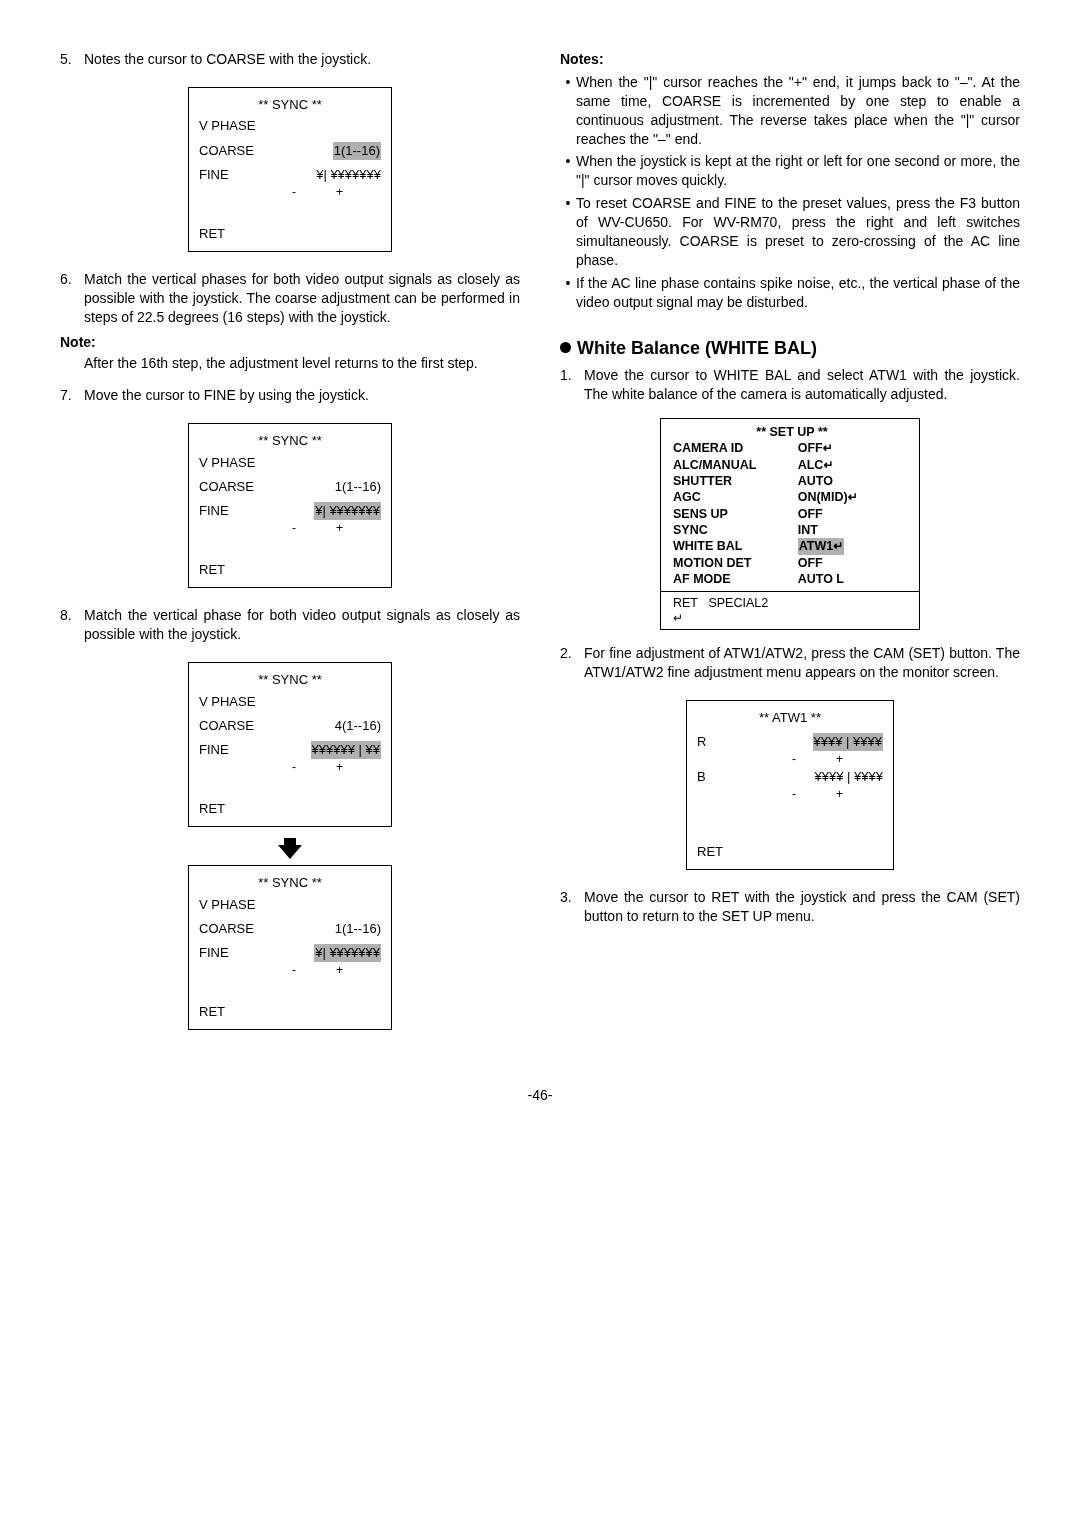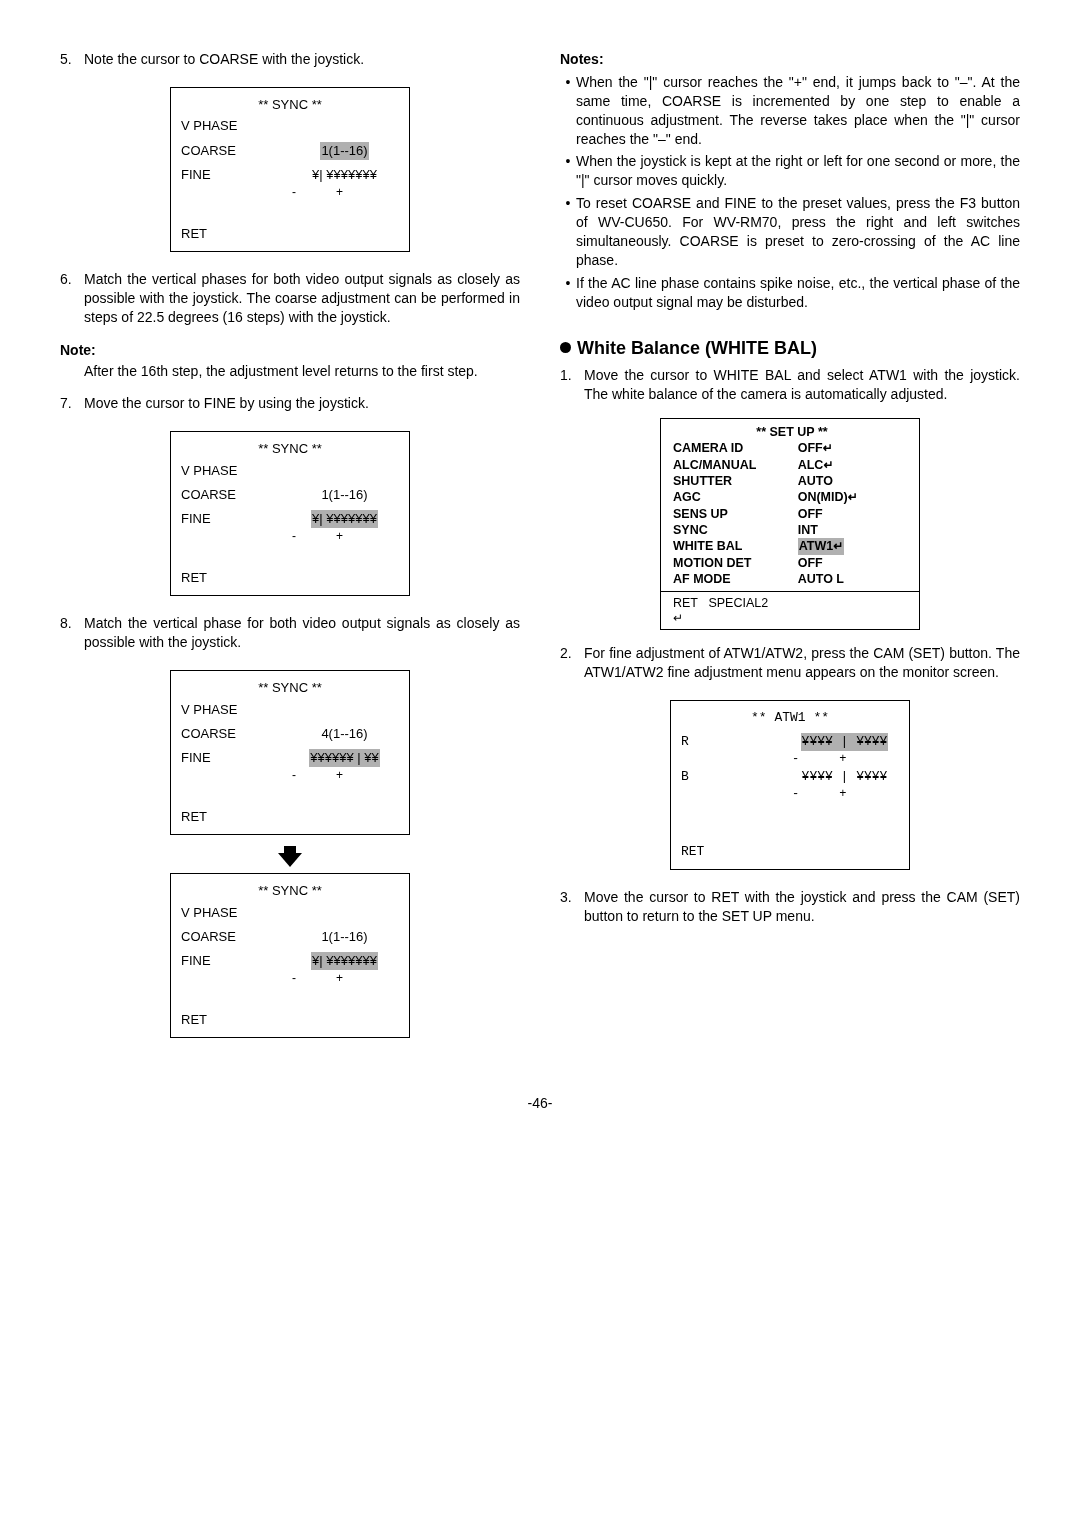--- a/index.html
+++ b/index.html
@@ -14,29 +14,29 @@
   background: #fff;
 }
 .columns { display: flex; gap: 40px; }
 .col { flex: 1; min-width: 0; }
 .step { display: flex; margin-bottom: 6px; }
 .step-num { width: 24px; flex-shrink: 0; }
 .step-body { flex: 1; text-align: justify; }
 .menu-box {
   border: 1.5px solid #000;
   padding: 8px 10px;
-  width: 240px;
+  width: 204px;
   margin: 18px auto 18px auto;
   font-size: 13px;
   font-family: Arial, sans-serif;
 }
 .menu-title { text-align: center; margin-bottom: 4px; }
 .menu-row { display: flex; justify-content: space-between; line-height: 1.4; }
 .menu-row .lbl { flex: 1; }
-.menu-row .val { flex: 1; text-align: center; }
+.menu-row .val { flex: 1; text-align: right; }
 .hl { background: #b0b0b0; display: inline-block; padding: 0 1px; }
 .minus-plus { display: flex; gap: 40px; font-size: 12px; padding-left: 2px; }
 .ret-row { margin-top: 24px; }
 .diagram-box {
   width: 240px;
   margin: 16px auto 18px auto;
   position: relative;
   font-size: 13px;
 }
 .diag-outer {
@@ -86,21 +86,21 @@
   position: absolute;
   left: -5px;
   top: -1px;
 }
 .diag-arrow-up {
   width: 0; height: 0;
   border-left: 5px solid transparent;
   border-right: 5px solid transparent;
   border-bottom: 9px solid #000;
 }
-.note-hdr { font-weight: bold; margin-top: 14px; margin-bottom: 2px; }
+.note-hdr { font-weight: bold; margin-top: 6px; margin-bottom: 2px; }
 .note-body { padding-left: 24px; text-align: justify; margin-bottom: 14px; }
 .big-arrow-down {
   width: 0; height: 0;
   border-left: 12px solid transparent;
   border-right: 12px solid transparent;
   border-top: 14px solid #000;
   margin: 6px auto 6px auto;
   position: relative;
 }
 .big-arrow-down::before {
@@ -157,21 +157,21 @@
 </style>
 </head>
 <body>
 
 <div class="columns">
 
   <div class="col">
 
     <div class="step">
       <div class="step-num">5.</div>
-      <div class="step-body">Note the cursor to COARSE with the joystick.</div>
+      <div class="step-body">Notes the cursor to COARSE with the joystick.</div>
     </div>
 
     <div class="menu-box">
       <div class="menu-title">** SYNC **</div>
       <div class="menu-row">
           <span class="lbl">V PHASE</span>
           <span class="val"></span>
         </div>
       <div class="menu-row" style="margin-top:6px;">
         <span class="lbl">COARSE</span>
@@ -366,21 +366,21 @@
         <span><span>RET</span>&nbsp;&nbsp;&nbsp;<span>SPECIAL2</span></span>
         <span class="rtn">↵</span>
       </div>
     </div>
 
     <div class="step">
       <div class="step-num">2.</div>
       <div class="step-body">For fine adjustment of ATW1/ATW2, press the CAM (SET) button. The ATW1/ATW2 fine adjustment menu appears on the monitor screen.</div>
     </div>
 
-    <div class="menu-box" style="width:240px;font-family:Liberation Mono, monospace;">
+    <div class="menu-box" style="width:208px;">
       <div class="menu-title">** ATW1 **</div>
       <div class="menu-row" style="margin-top:6px;">
         <span class="lbl">R</span>
         <span class="val">
           <span class="hl">¥¥¥¥ | ¥¥¥¥</span>
           <div class="minus-plus">
             <span>-</span>
             <span>+</span>
           </div>
         </span>

